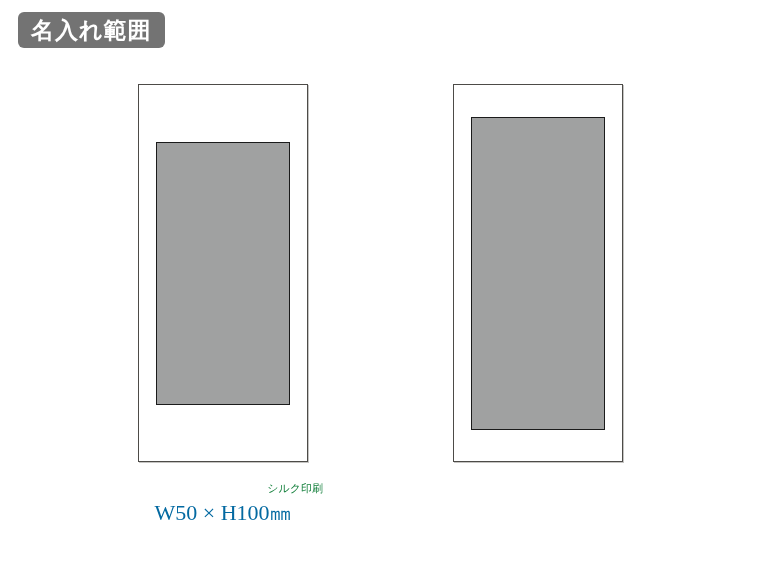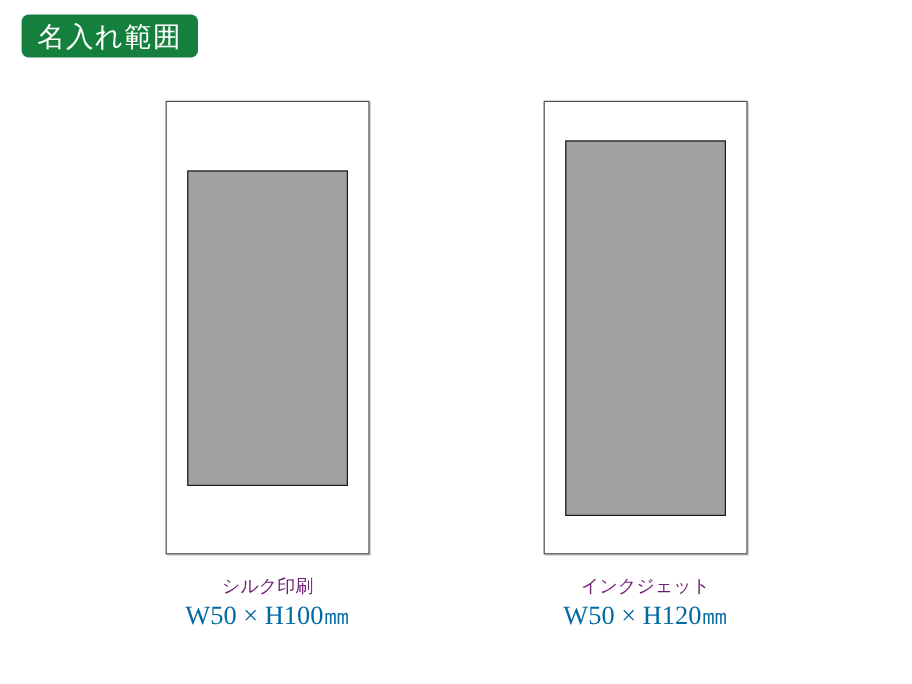--- a/index.html
+++ b/index.html
@@ -16,25 +16,25 @@
     overflow: hidden;
   }
   
   .badge {
     position: absolute;
     left: 18px;
     top: 12px;
     height: 36px;
     line-height: 36px;
     padding: 0 13px;
-    background: #15803d;
+    background: #737373;
     border-radius: 6px;
     color: #ffffff;
     font-size: 23px;
-    font-weight: 400;
+    font-weight: 700;
     letter-spacing: 1px;
     white-space: nowrap;
   }
   
   .outline {
     position: absolute;
     top: 84px;
     width: 168px;
     height: 376px;
     background: #ffffff;
@@ -58,24 +58,25 @@
     position: absolute;
     top: 478px;
     width: 200px;
     text-align: center;
     color: #1f1f1f;
   }
   .caption.silk   { left: 123px; }
   .caption.inkjet { left: 438px; }
   .caption .method {
     display: block;
-    font-size: 15px;
+    font-size: 11px;
     line-height: 21px;
-    color: #701a75;
+    color: #15803d;
     white-space: nowrap;
+    text-align: right;
   }
   .caption .size {
     display: block;
     font-family: "Liberation Serif", "DejaVu Serif", serif;
     font-size: 22px;
     line-height: 27px;
     color: #0369a1;
     white-space: nowrap;
   }
 </style>
@@ -92,18 +93,14 @@
 
   <div class="outline inkjet">
     <div class="print-area inkjet"></div>
   </div>
 
   <div class="caption silk">
     <span class="method">シルク印刷</span>
     <span class="size">W50 × H100㎜</span>
   </div>
 
-  <div class="caption inkjet">
-    <span class="method">インクジェット</span>
-    <span class="size">W50 × H120㎜</span>
-  </div>
 
 </div>
 
 </body></html>

